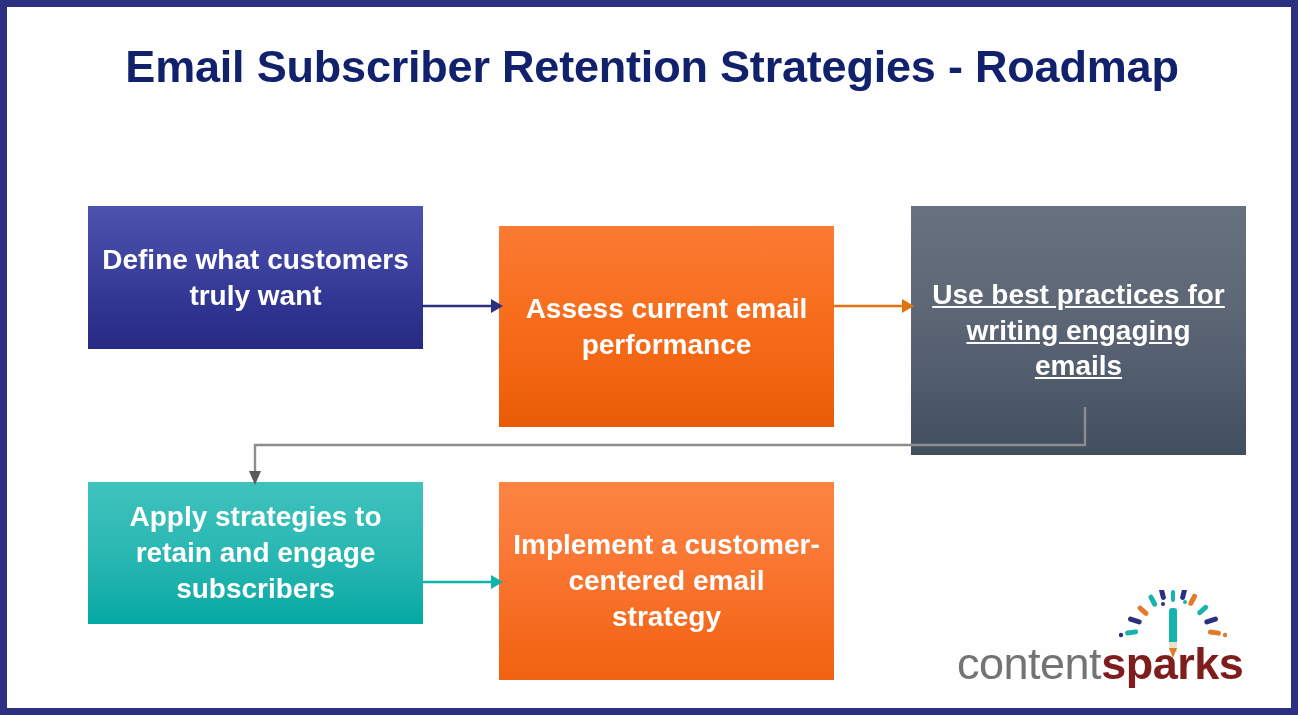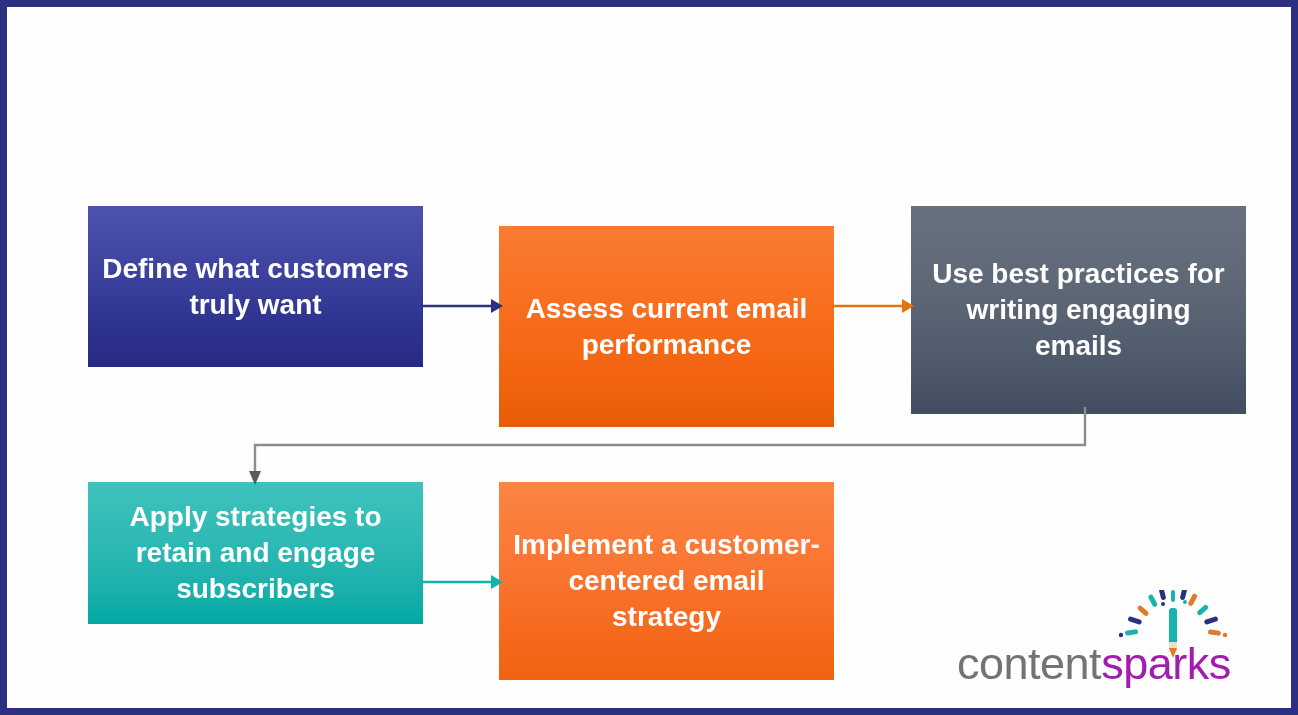--- a/index.html
+++ b/index.html
@@ -46,31 +46,32 @@
     font-weight: bold;
     font-size: 28px;
     line-height: 1.28;
     padding: 6px 12px;
     word-break: break-word;
   }
 
   .node-text { display: block; width: 100%; }
 
   #node-1 {
-    left: 81px; top: 199px; width: 335px; height: 161px;
+    left: 81px; top: 199px; width: 335px; height: 143px;
     background: linear-gradient(180deg, #4d52ae 0%, #3f43a0 38%, #2f3490 72%, #262a82 100%);
   }
   #node-2 {
     left: 492px; top: 199px; width: 335px; height: 201px;
     background: linear-gradient(180deg, #fa7b33 0%, #f86f20 38%, #f26410 75%, #e85c07 100%);
     margin-top: 20px;
   }
   #node-3 {
-    left: 904px; top: 199px; width: 335px; height: 208px;
+    left: 904px; top: 199px; width: 335px; height: 249px;
     background: linear-gradient(180deg, #68717f 0%, #5e6776 40%, #4e5a6b 75%, #414e60 100%);
+    text-decoration: underline;
   }
   #node-4 {
     left: 81px; top: 475px; width: 335px; height: 142px;
     background: linear-gradient(180deg, #3fc2bd 0%, #2fbab5 40%, #1bb0ab 75%, #03a8a2 100%);
   }
   #node-5 {
     left: 492px; top: 475px; width: 335px; height: 198px;
     background: linear-gradient(180deg, #fc8442 0%, #fa7733 40%, #f56a1e 75%, #ef620f 100%);
   }
 
@@ -94,27 +95,28 @@
   #logo-word {
     position: absolute;
     left: 0px;
     bottom: 4px;
     font-size: 45px;
     letter-spacing: -0.5px;
     line-height: 1;
     white-space: nowrap;
   }
   .logo-content { color: #737373; font-weight: 400; }
-  .logo-sparks  { color: #a21caf; font-weight: normal; }
+  .logo-sparks  { color: #7f1d1d; font-weight: bold; }
 </style>
 </head>
 <body>
 
 <div id="slide">
 
+  <div id="title">Email Subscriber Retention Strategies - Roadmap</div>
 
   <div class="node" id="node-1">
     <span class="node-text">Define what customers truly want</span>
   </div>
 
   <div class="node" id="node-2">
     <span class="node-text">Assess current email performance</span>
   </div>
 
   <div class="node" id="node-3">

